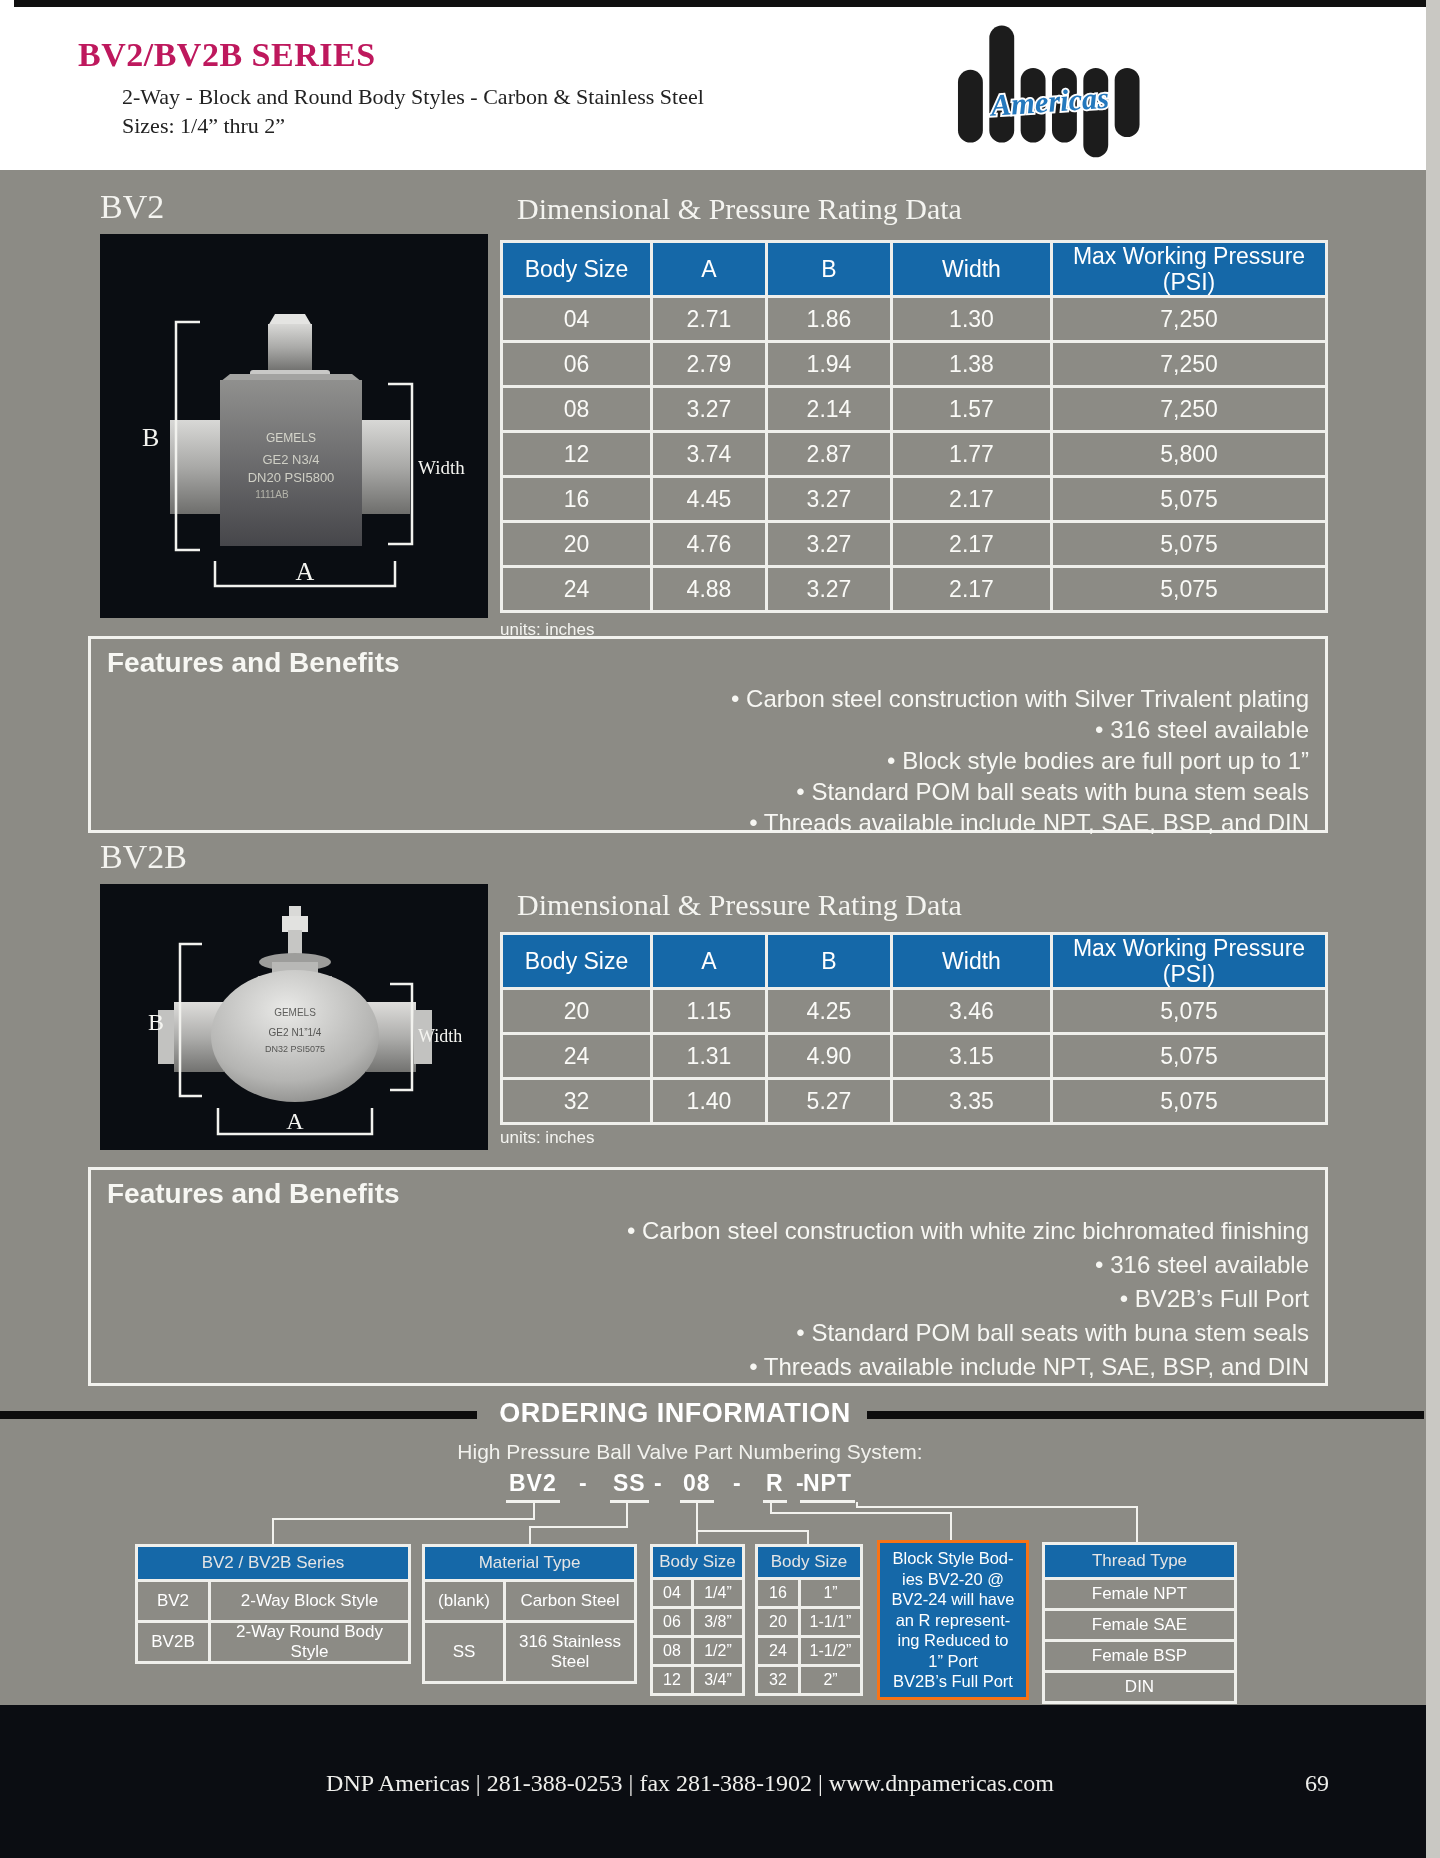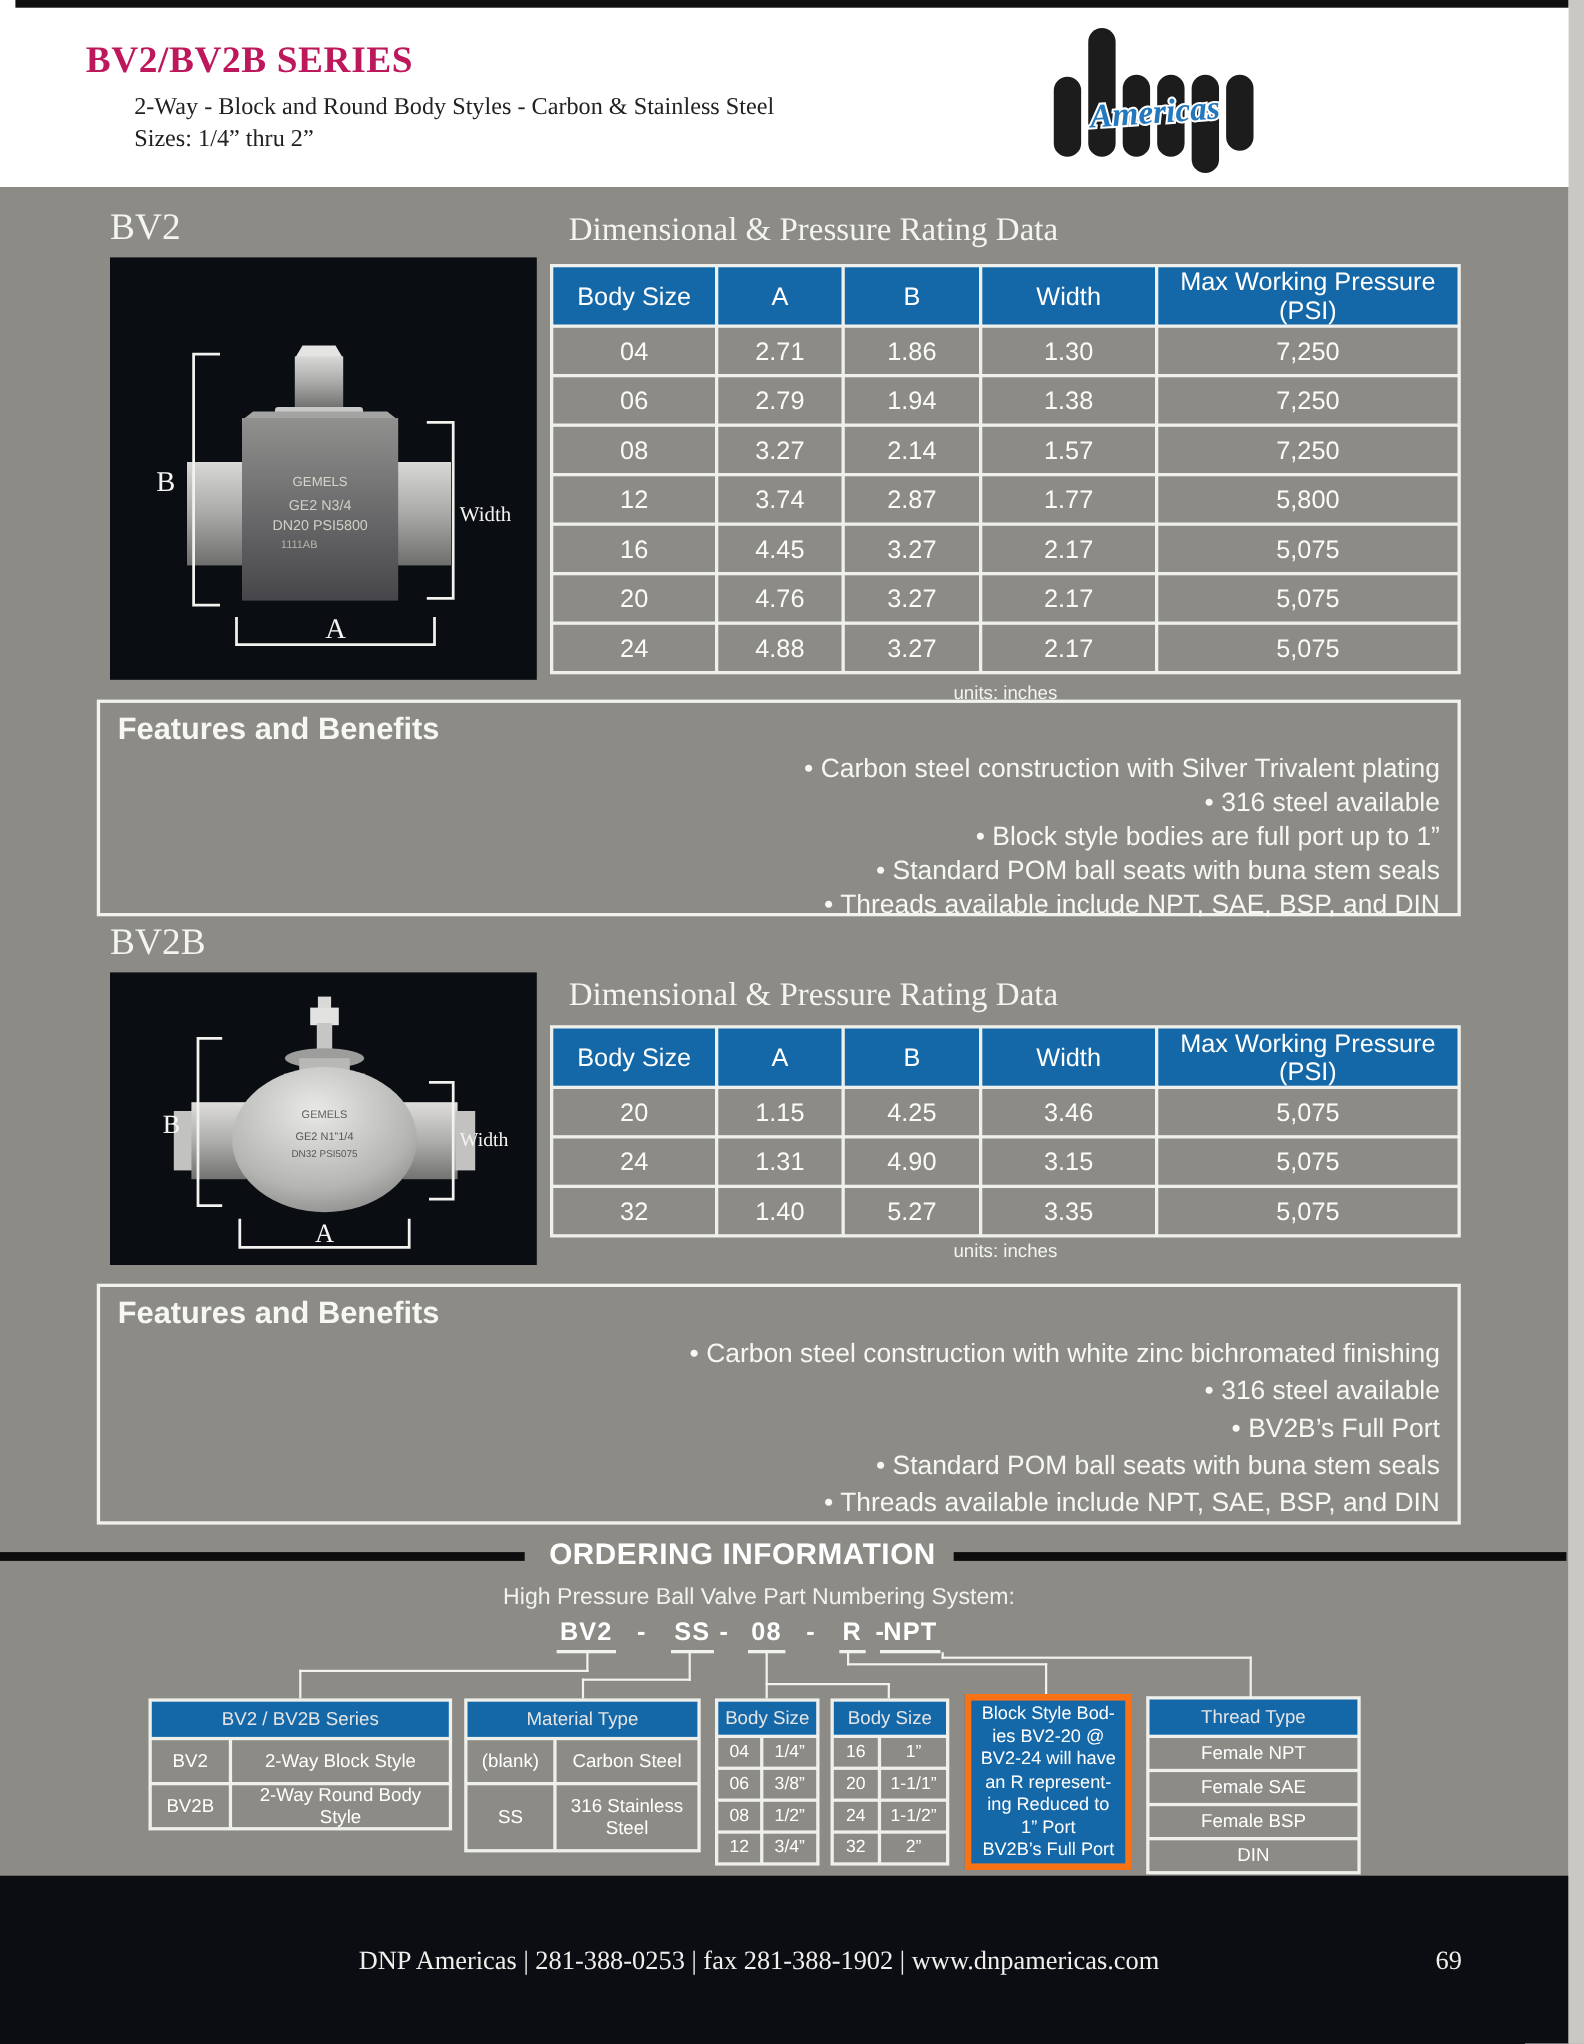--- a/index.html
+++ b/index.html
@@ -20,21 +20,21 @@
   .ttitle{font-family:"Liberation Serif",serif;font-size:30px;color:#f4f4f0;margin-left:12px;}
 
   .panel{background:#0a0d12;}
 
   .dtable{display:grid;grid-template-columns:147px 112px 122px 157px 272px;gap:3px;
           background:#efefeb;padding:3px;}
   .th{background:#1568a8;color:#fff;display:flex;align-items:center;justify-content:center;
       font-size:23px;height:52px;text-align:center;line-height:1.15;padding:0 10px;}
   .td{background:#8c8b85;color:#fafaf7;display:flex;align-items:center;justify-content:center;
       font-size:23px;height:42px;}
-  .units{font-size:17px;color:#f4f4f0;text-align:center;}
+  .units{font-size:17px;color:#f4f4f0;text-align:left;}
 
   .fbox{border:3px solid #f2f2ee;color:#f7f7f3;padding:6px 16px;}
   .ftitle{font-size:28px;font-weight:bold;margin:2px 0 4px 0;}
   .fitem{font-size:24px;text-align:right;}
   .fitem::before{content:"• ";}
   .fb1 .fitem{line-height:31px;}
   .fb2 .fitem{line-height:34px;}
 
   .obar{background:#0d0d0d;height:8px;}
   .oheading{font-size:27px;font-weight:bold;color:#fff;text-align:center;letter-spacing:.5px;}
@@ -46,21 +46,21 @@
 
   .obox{background:#efefeb;padding:3px;display:grid;gap:3px;}
   .span2{grid-column:1/-1;}
   .obh{background:#1568a8;color:#e5e5e5;display:flex;align-items:center;justify-content:center;
        font-size:17px;text-align:center;}
   .obc{background:#8c8b85;color:#fff;display:flex;align-items:center;justify-content:center;
        font-size:17px;text-align:center;line-height:1.15;padding:0 4px;}
   .h30{height:30px;} .h32{height:32px;} .h38{height:38px;} .h58{height:58px;}
   .h26{height:26px;} .h28{height:28px;}
   .sz{font-size:16px;}
-  .noteb{background:#1568a8;border:6px solid #f97316;color:#fff;text-align:center;
+  .noteb{background:#1568a8;border:3px solid #f97316;color:#fff;text-align:center;
          font-size:16.5px;line-height:20.5px;display:flex;flex-direction:column;justify-content:center;}
 
   .footertext{font-family:"Liberation Serif",serif;font-size:24px;color:#efefec;text-align:center;}
 </style>
 </head>
 <body>
 
 <div class="page">
 
   <div class="abs graybody"></div>

